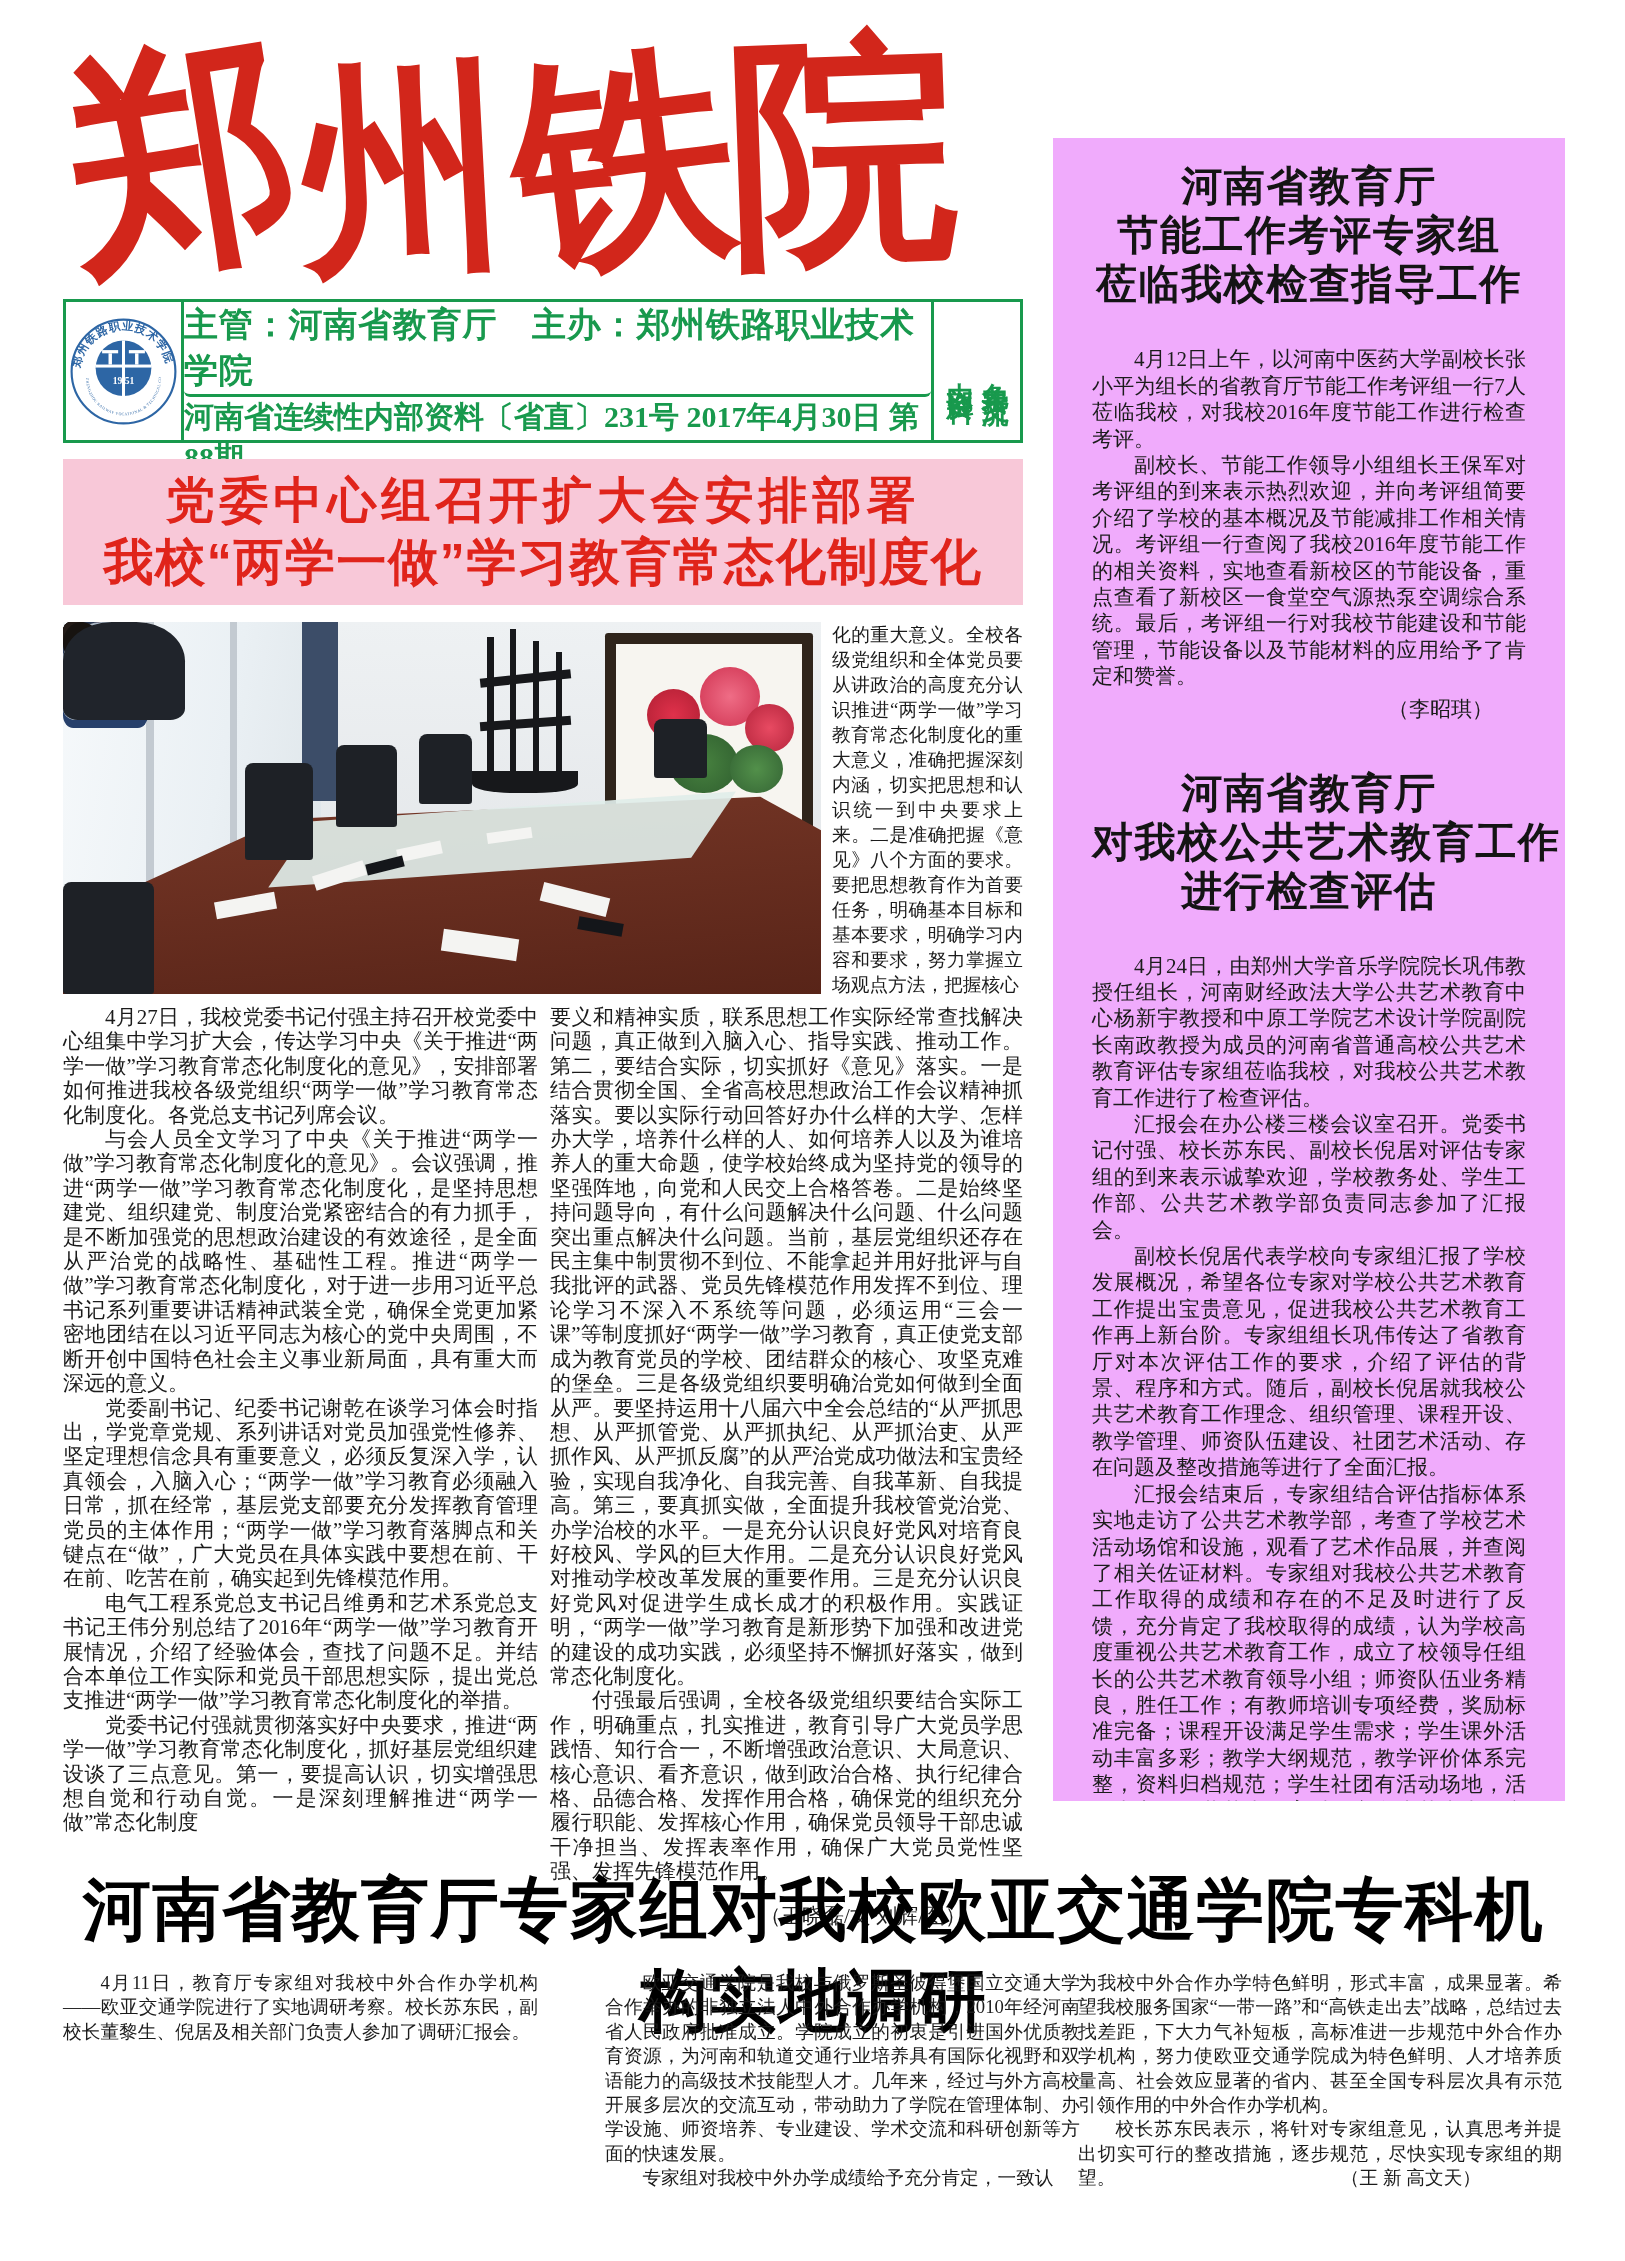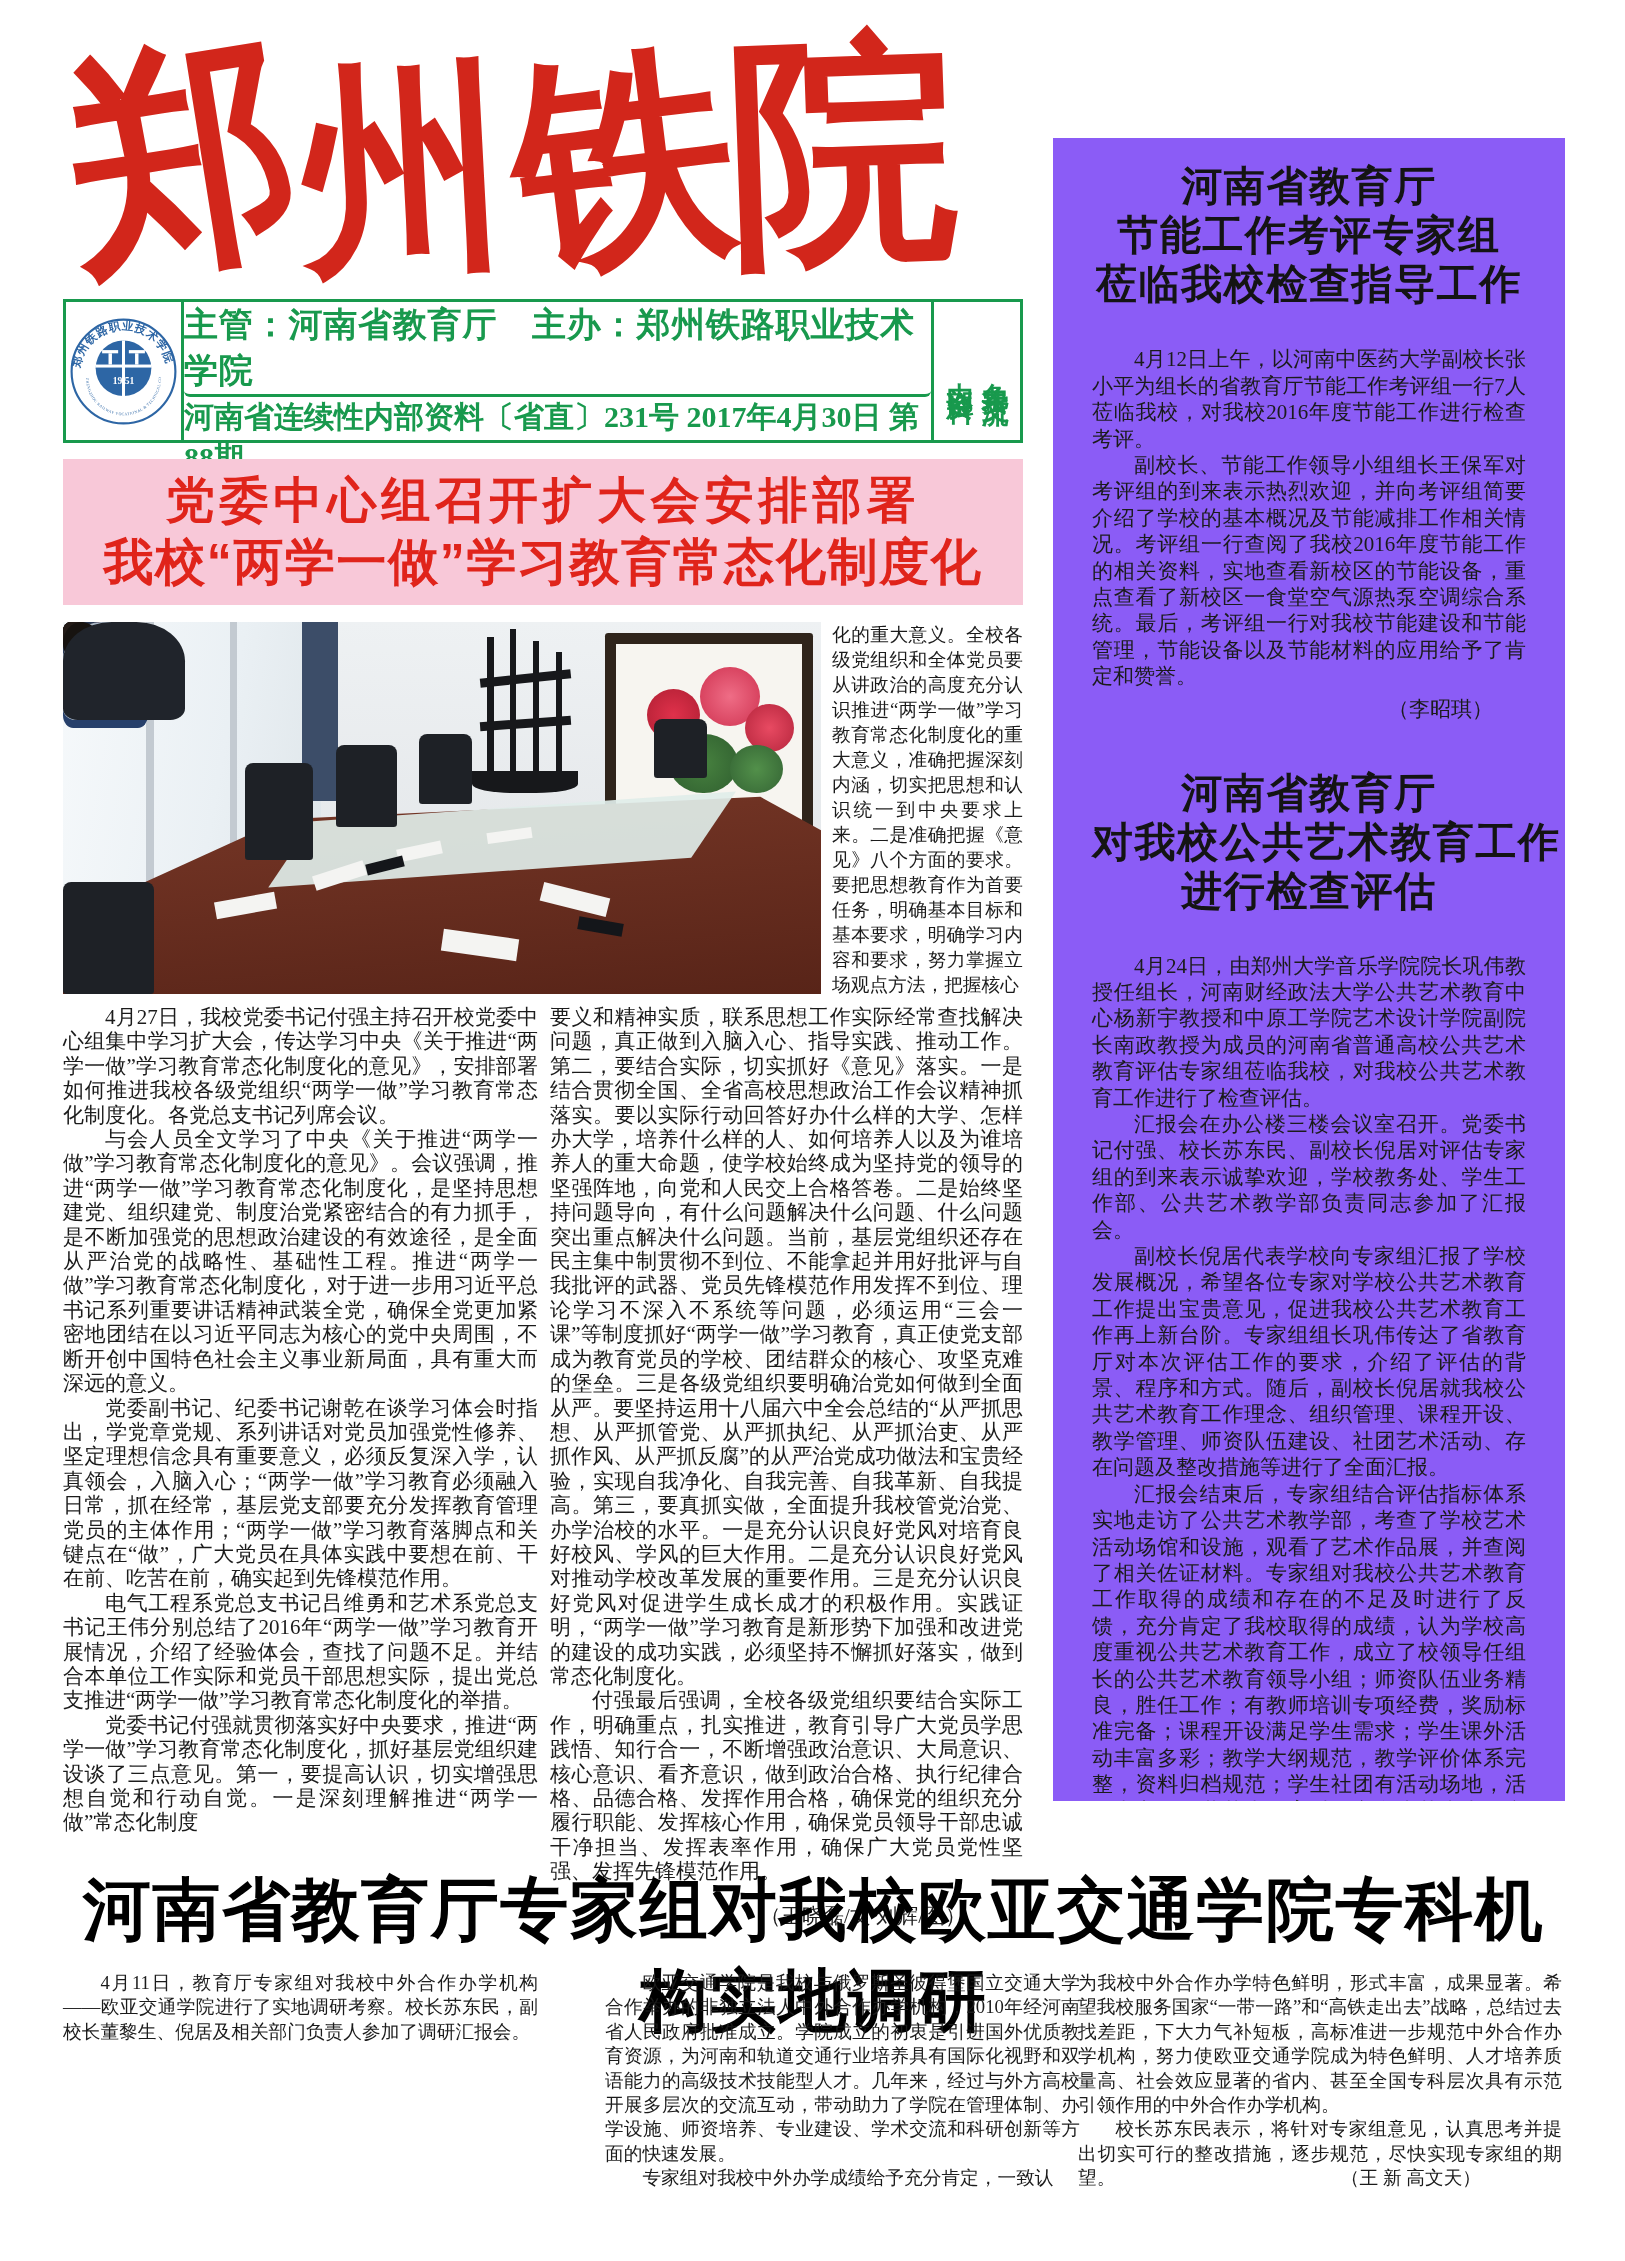--- a/index.html
+++ b/index.html
@@ -65,21 +65,21 @@
          font-size:18.7px;line-height:25px;text-align:justify;}
   .col{position:absolute;font-size:21px;line-height:24.4px;text-align:justify;}
   .col1{left:63px;top:1005px;width:475px;}
   .col2{left:550px;top:1005px;width:473px;}
   .para{margin:0;text-indent:2em;}
   .noindent{text-indent:0;}
   .byline{text-align:right;padding-right:57px;margin-top:20px;}
   .byline-inline{float:right;margin-right:81px;}
 
   
-  .sidebar{position:absolute;left:1053px;top:138px;width:512px;height:1663px;background:#8b5cf6;
+  .sidebar{position:absolute;left:1053px;top:138px;width:512px;height:1663px;background:#f0abfc;
            box-sizing:border-box;padding:24.4px 39px 0 39px;overflow:hidden;}
   .sb-title{text-align:center;font-weight:900;font-size:41px;line-height:49px;color:#141414;letter-spacing:1.6px;}
   .sb-title div{white-space:nowrap;}
   .sb-body{margin-top:37px;font-size:21px;line-height:26.4px;text-align:justify;}
   .sb-byline{text-align:right;padding-right:33px;font-size:21px;margin-top:4.9px;}
   .sb-gap{height:46px;}
 
   
   .bot-head{position:absolute;left:63px;top:1865px;width:1501px;text-align:center;
             font-weight:900;font-size:68px;letter-spacing:1.6px;color:#000;

